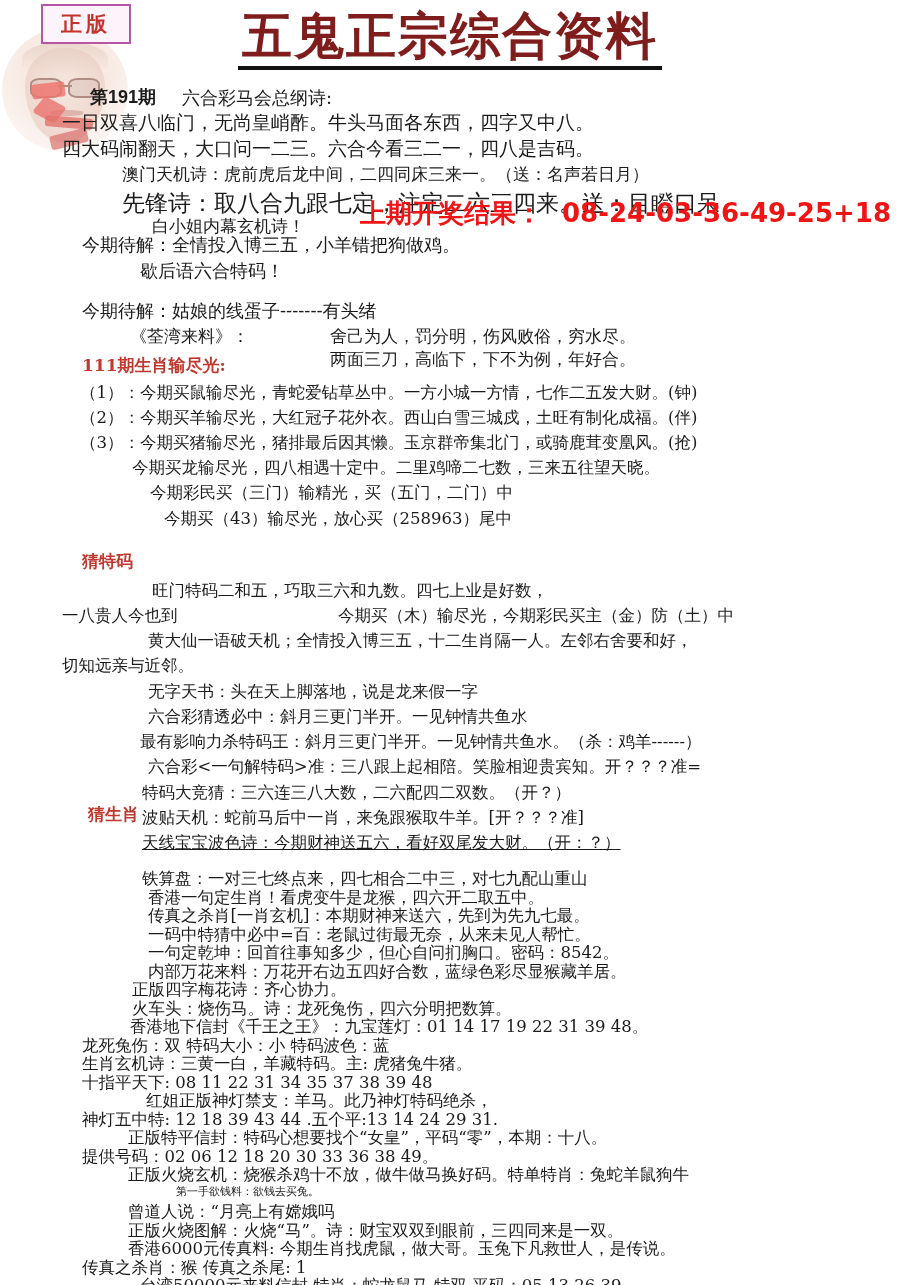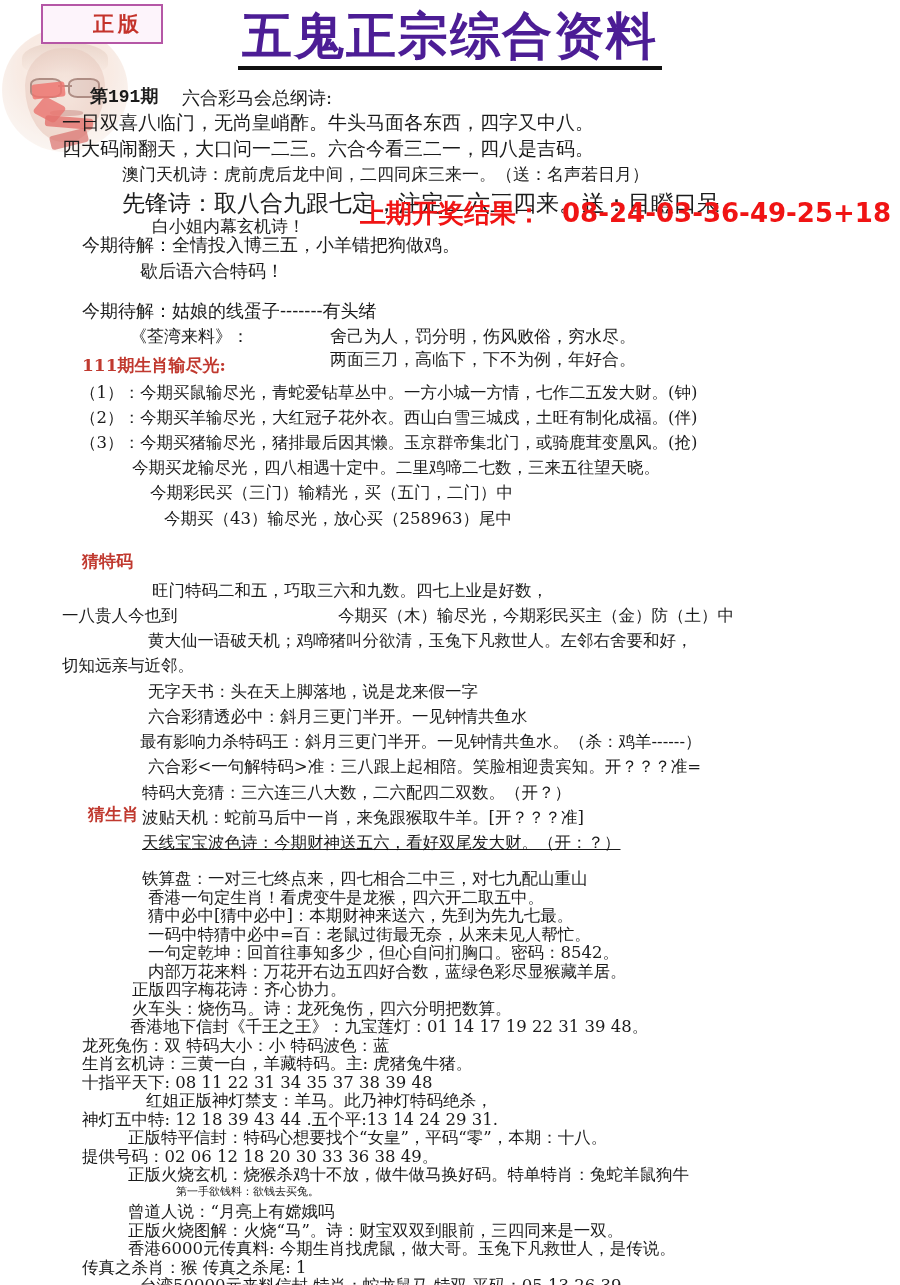--- a/index.html
+++ b/index.html
@@ -144,38 +144,37 @@
     background: #fdf4fb;
     color: #c4332b;
     font-size: 21px;
     font-weight: 700;
     letter-spacing: 4px;
     display: flex;
     align-items: center;
     justify-content: center;
     font-family: "DejaVu Serif", "Liberation Serif", serif;
     z-index: 4;
-    padding-left: 32px;
   }
 
   
   #title {
     position: absolute;
     left: 0;
     top: 8px;
     width: 900px;
     text-align: center;
     z-index: 3;
   }
   #title .ttext {
     display: inline-block;
     font-size: 50px;
     font-weight: 700;
     letter-spacing: 2px;
-    color: #4c1d95;
+    color: #7f1d1d;
     border-bottom: 4px solid #111;
     padding: 0 4px 2px 4px;
     line-height: 1.12;
     font-family: "DejaVu Serif", "Liberation Serif", serif;
   }
 
   
   .doc {
     position: absolute;
     left: 0;
@@ -184,21 +183,21 @@
   }
   .ln {
     position: absolute;
     white-space: pre;
     font-family: "DejaVu Serif", "Liberation Serif", serif;
     color: #1b1b1b;
     line-height: 1;
   }
   .issue {
     font-weight: 700;
-    font-family: Liberation Mono, monospace;
+    font-family: Liberation Sans, sans-serif;
   }
   .redhead {
     color: #c0392f;
     font-weight: 700;
   }
   .bigred {
     color: #f01414;
     font-weight: 700;
     font-family: "DejaVu Sans", "Liberation Sans", sans-serif;
   }
@@ -248,33 +247,33 @@
     <span class="ln " style="left: 80px; top: 385px; font-size: 16.5px;">（1）：今期买鼠输尽光，青蛇爱钻草丛中。一方小城一方情，七作二五发大财。(钟)</span>
     <span class="ln " style="left: 80px; top: 410px; font-size: 16.5px;">（2）：今期买羊输尽光，大红冠子花外衣。西山白雪三城戍，土旺有制化成福。(伴)</span>
     <span class="ln " style="left: 80px; top: 435px; font-size: 16.5px;">（3）：今期买猪输尽光，猪排最后因其懒。玉京群帝集北门，或骑鹿茸变凰风。(抢)</span>
     <span class="ln " style="left: 132px; top: 460px; font-size: 16.5px;">今期买龙输尽光，四八相遇十定中。二里鸡啼二七数，三来五往望天晓。</span>
     <span class="ln " style="left: 150px; top: 485px; font-size: 16.5px;">今期彩民买（三门）输精光，买（五门，二门）中</span>
     <span class="ln " style="left: 164px; top: 511px; font-size: 16.5px;">今期买（43）输尽光，放心买（258963）尾中</span>
     <span class="ln redhead" style="left: 82px; top: 553px; font-size: 17px;">猜特码</span>
     <span class="ln " style="left: 152px; top: 583px; font-size: 16.5px;">旺门特码二和五，巧取三六和九数。四七上业是好数，</span>
     <span class="ln " style="left: 62px; top: 608px; font-size: 16.5px;">一八贵人今也到</span>
     <span class="ln " style="left: 338px; top: 608px; font-size: 16.5px;">今期买（木）输尽光，今期彩民买主（金）防（土）中</span>
-    <span class="ln " style="left: 148px; top: 633px; font-size: 16.5px;">黄大仙一语破天机；鸡啼猪叫分欲清，玉兔下凡救世人。左邻右舍要和好，</span>
+    <span class="ln " style="left: 148px; top: 633px; font-size: 16.5px;">黄大仙一语破天机；全情投入博三五，十二生肖隔一人。左邻右舍要和好，</span>
     <span class="ln " style="left: 62px; top: 658px; font-size: 16.5px;">切知远亲与近邻。</span>
     <span class="ln " style="left: 148px; top: 684px; font-size: 16.5px;">无字天书：头在天上脚落地，说是龙来假一字</span>
     <span class="ln " style="left: 148px; top: 709px; font-size: 16.5px;">六合彩猜透必中：斜月三更门半开。一见钟情共鱼水</span>
     <span class="ln " style="left: 140px; top: 734px; font-size: 16.5px;">最有影响力杀特码王：斜月三更门半开。一见钟情共鱼水。（杀：鸡羊------）</span>
     <span class="ln " style="left: 148px; top: 759px; font-size: 16.5px;">六合彩&lt;一句解特码&gt;准：三八跟上起相陪。笑脸相迎贵宾知。开？？？准=</span>
     <span class="ln " style="left: 142px; top: 785px; font-size: 16.5px;">特码大竞猜：三六连三八大数，二六配四二双数。（开？）</span>
     <span class="ln " style="left: 142px; top: 810px; font-size: 16.5px;">波贴天机：蛇前马后中一肖，来兔跟猴取牛羊。[开？？？准]</span>
     <span class="ln " style="left: 142px; top: 835px; font-size: 16.5px; text-decoration: underline;">天线宝宝波色诗：今期财神送五六，看好双尾发大财。（开：？）</span>
     <span class="ln " style="left: 142px; top: 860px; font-size: 16.5px; margin-top: 11px;">铁算盘：一对三七终点来，四七相合二中三，对七九配山重山</span>
     <span class="ln redhead" style="left: 88px; top: 806px; font-size: 17px;">猜生肖</span>
     <span class="ln " style="left: 148px; top: 890px; font-size: 16.5px;">香港一句定生肖！看虎变牛是龙猴，四六开二取五中。</span>
-    <span class="ln " style="left: 148px; top: 908px; font-size: 16.5px;">猜中必中[猜中必中]：本期财神来送六，先到为先九七最。</span>
+    <span class="ln " style="left: 148px; top: 908px; font-size: 16.5px;">传真之杀肖[一肖玄机]：本期财神来送六，先到为先九七最。</span>
     <span class="ln " style="left: 148px; top: 927px; font-size: 16.5px;">一码中特猜中必中=百：老鼠过街最无奈，从来未见人帮忙。</span>
     <span class="ln " style="left: 148px; top: 945px; font-size: 16.5px;">一句定乾坤：回首往事知多少，但心自问扪胸口。密码：8542。</span>
     <span class="ln " style="left: 148px; top: 964px; font-size: 16.5px;">内部万花来料：万花开右边五四好合数，蓝绿色彩尽显猴藏羊居。</span>
     <span class="ln " style="left: 132px; top: 982px; font-size: 16.5px;">正版四字梅花诗：齐心协力。</span>
     <span class="ln " style="left: 132px; top: 1001px; font-size: 16.5px;">火车头：烧伤马。诗：龙死兔伤，四六分明把数算。</span>
     <span class="ln " style="left: 130px; top: 1019px; font-size: 16.5px;">香港地下信封《千王之王》：九宝莲灯：01 14 17 19 22 31 39 48。</span>
     <span class="ln " style="left: 82px; top: 1038px; font-size: 16.5px;">龙死兔伤：双 特码大小：小 特码波色：蓝</span>
     <span class="ln " style="left: 82px; top: 1056px; font-size: 16.5px;">生肖玄机诗：三黄一白，羊藏特码。主: 虎猪兔牛猪。</span>
     <span class="ln " style="left: 82px; top: 1075px; font-size: 16.5px;">十指平天下: 08 11 22 31 34 35 37 38 39 48</span>
     <span class="ln " style="left: 146px; top: 1093px; font-size: 16.5px;">红姐正版神灯禁支：羊马。此乃神灯特码绝杀，</span>

